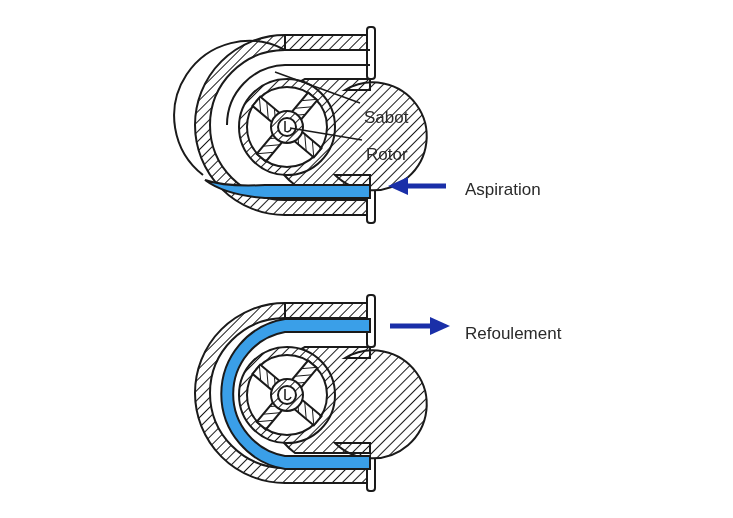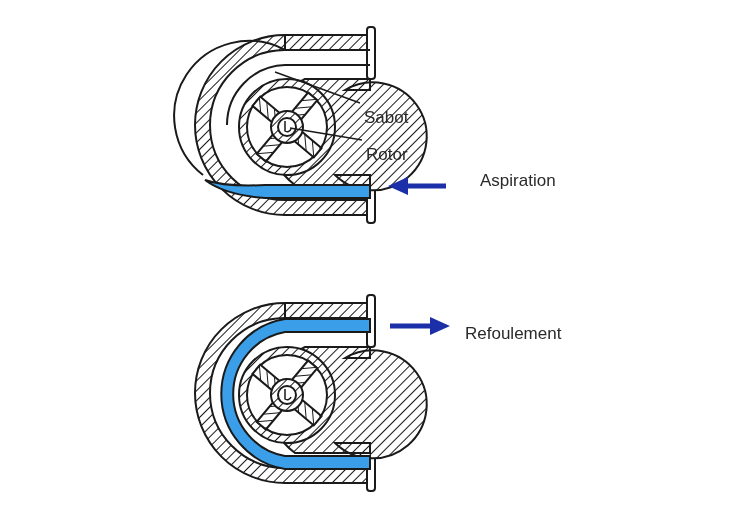--- a/index.html
+++ b/index.html
@@ -64,14 +64,14 @@
   </g>
 
   <g>
     <line x1="390" y1="326" x2="432" y2="326" stroke="#1a2fa8" stroke-width="5"></line>
     <polygon points="450,326 430,317 430,335" fill="#1a2fa8"></polygon>
   </g>
 </svg>
 
 <div class="lbl callout" style="left:364px; top:94px;">Sabot</div>
 <div class="lbl callout" style="left:366px; top:131px;">Rotor</div>
-<div class="lbl" style="left:465px; top:171px;margin-left:15px;">Aspiration</div>
+<div class="lbl" style="left:465px; top:180px;">Aspiration</div>
 <div class="lbl" style="left:465px; top:324px;">Refoulement</div>
 
 </body></html>

